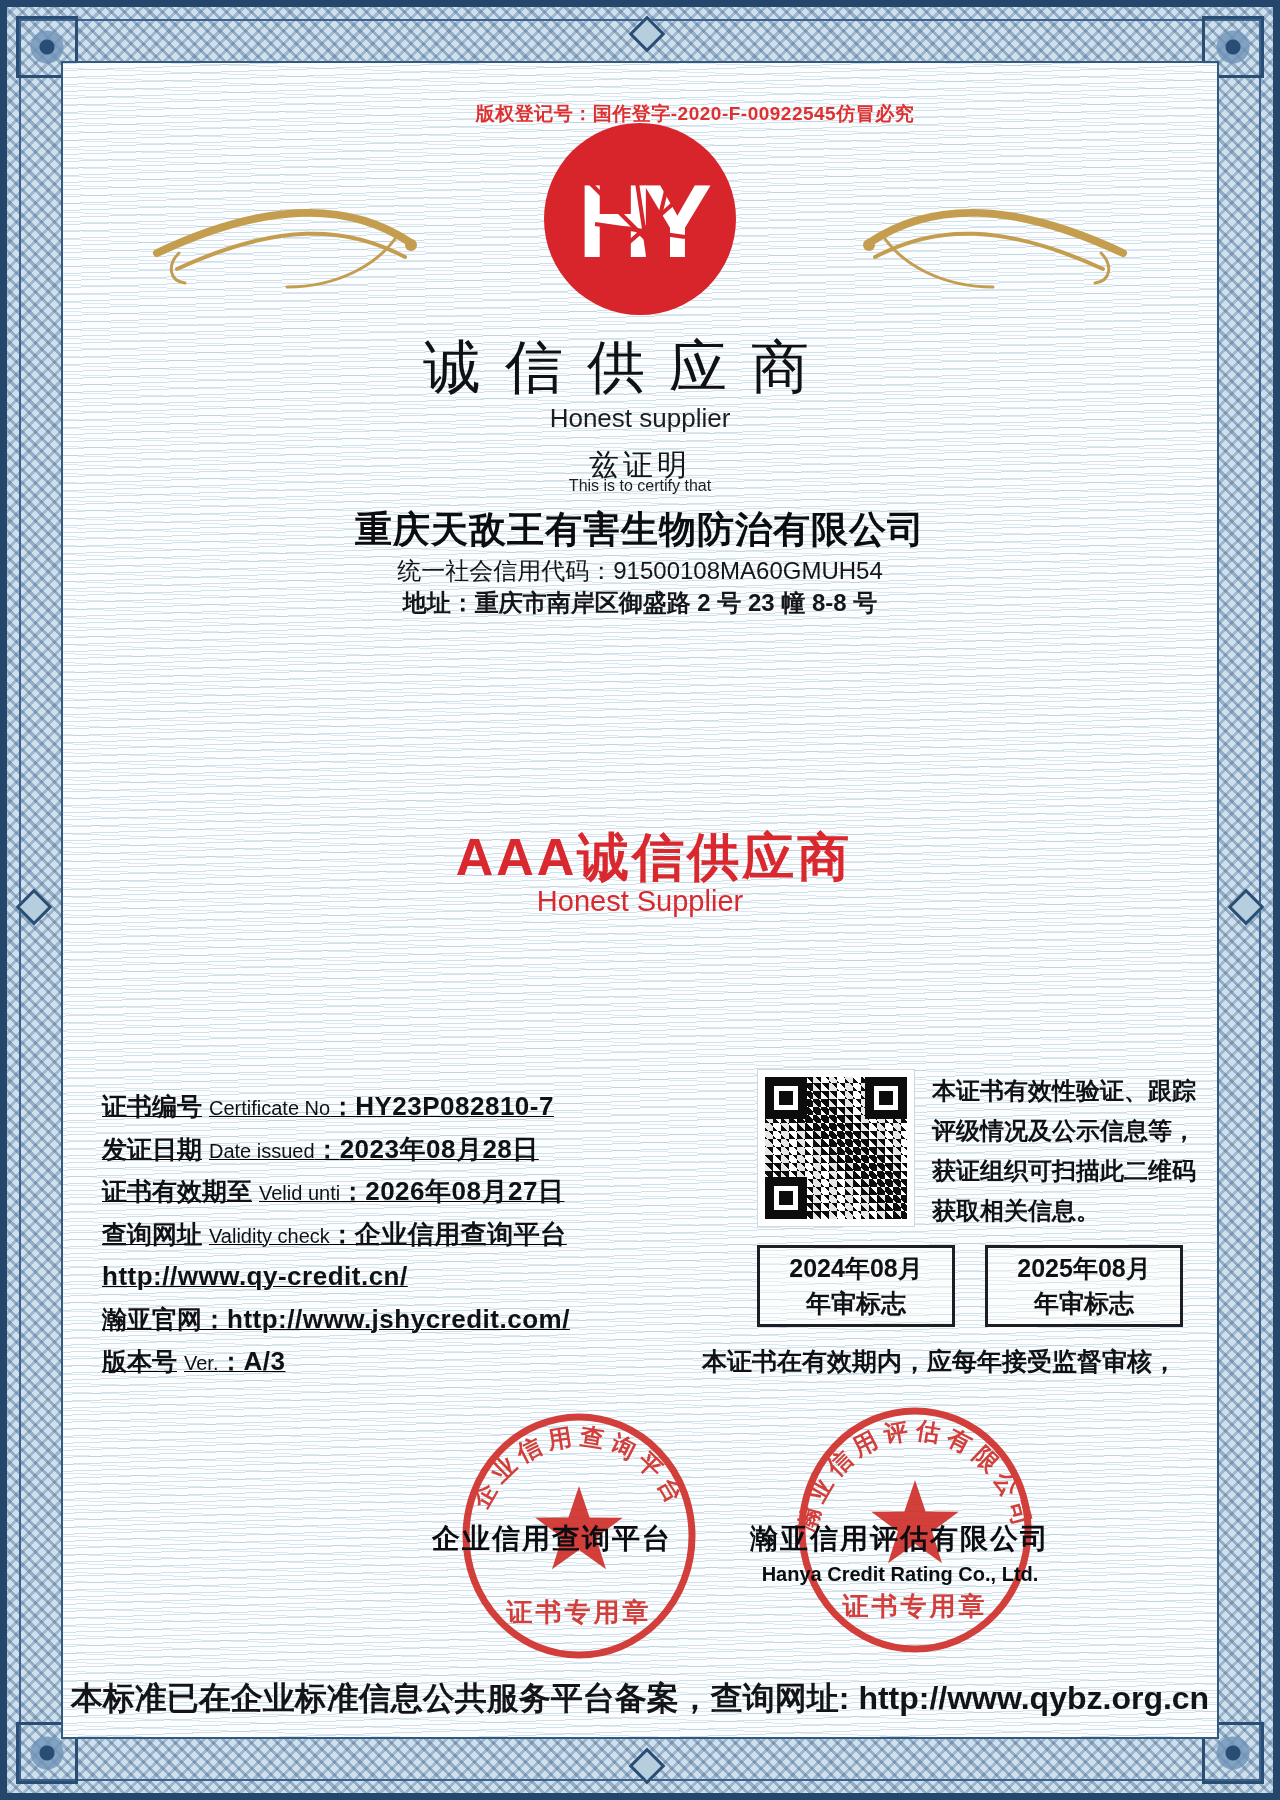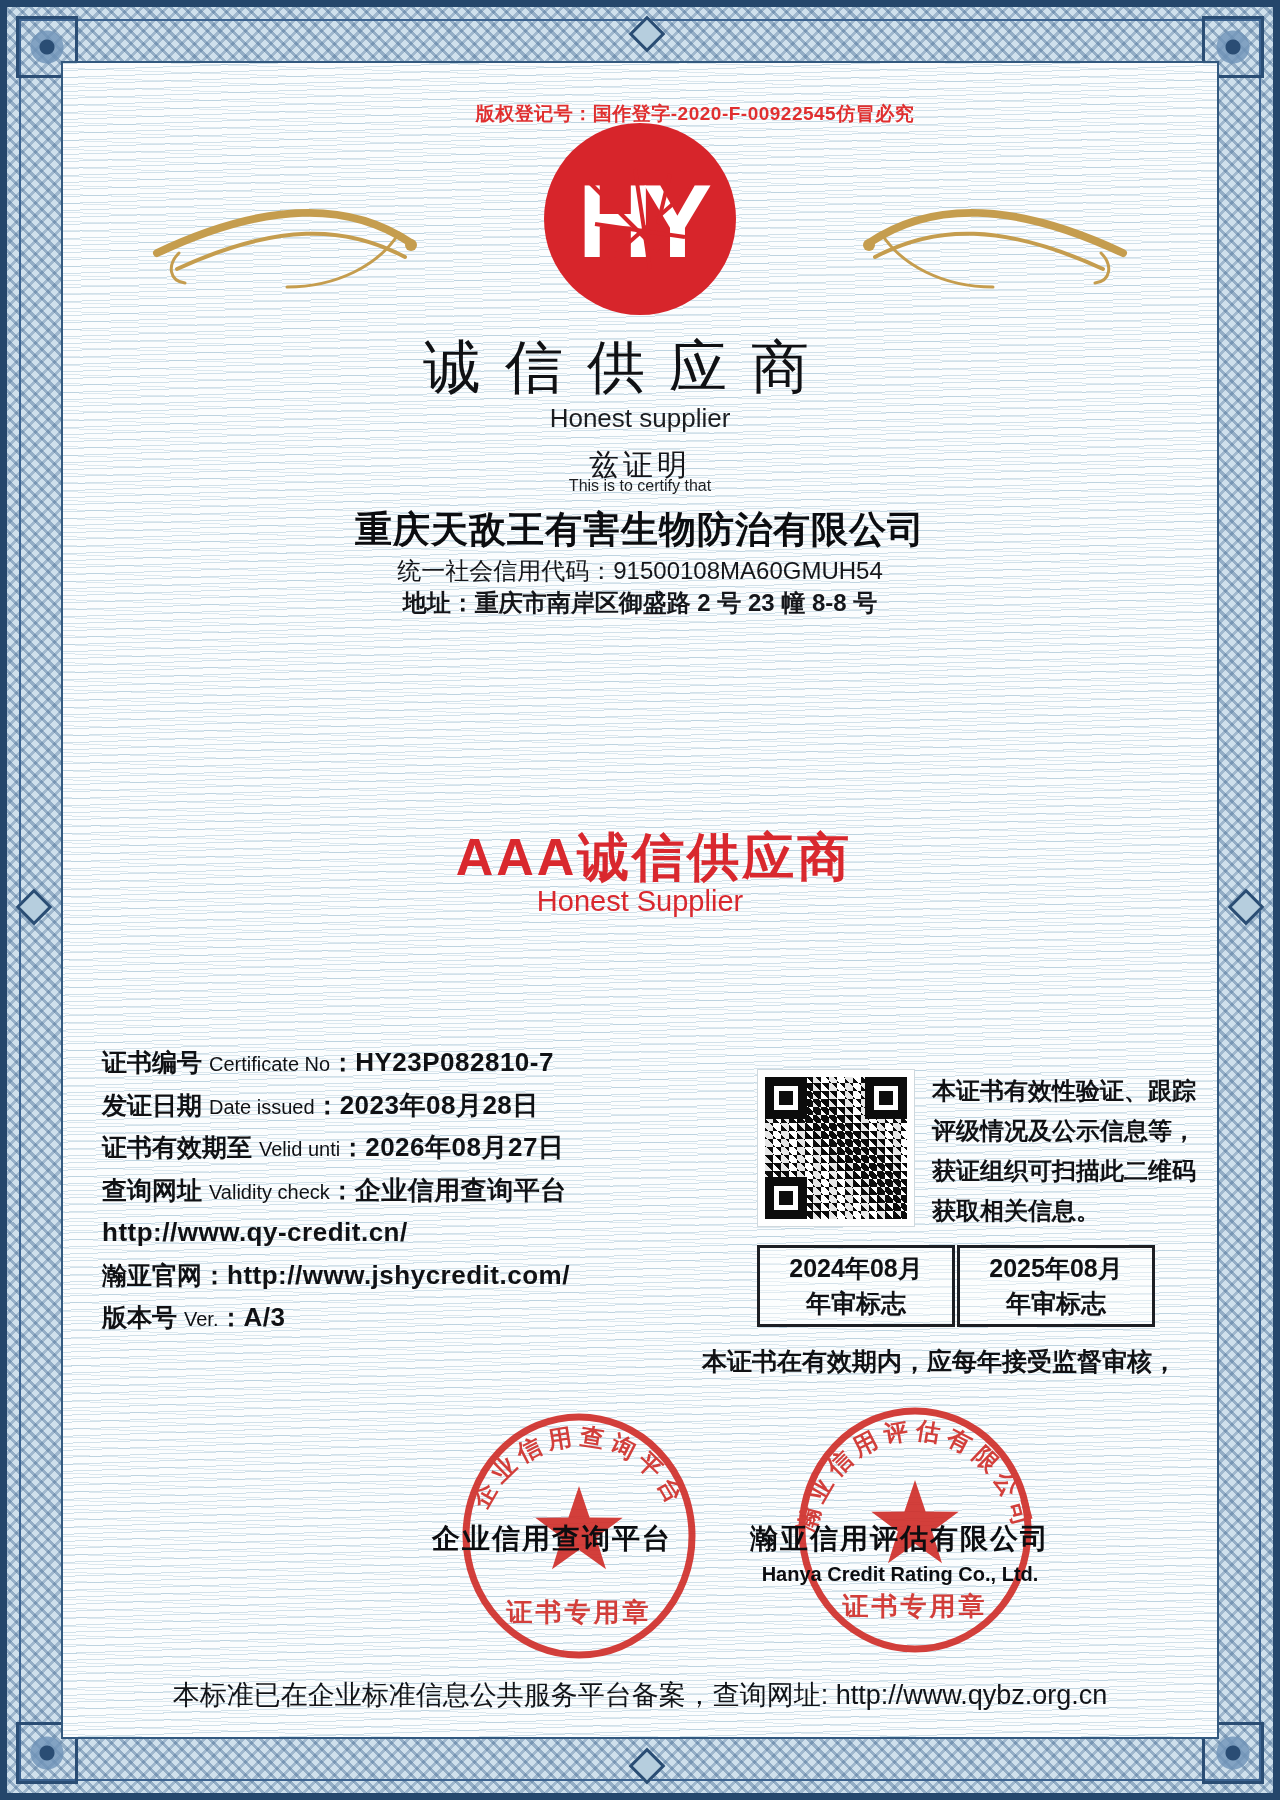--- a/index.html
+++ b/index.html
@@ -51,60 +51,60 @@
   .title-en{top:396px;font-size:26px;color:#1c1d20;font-weight:500;}
   .certify-zh{top:438px;font-size:30px;color:#15161a;font-weight:500;letter-spacing:4px;}
   .certify-en{top:470px;font-size:16px;color:#1c1d20;}
   .company{top:498px;font-size:37px;font-weight:800;color:#0c0d10;letter-spacing:1px;}
   .credit-code{top:548px;font-size:24px;font-weight:400;color:#15161a;}
   .address{top:580px;font-size:24px;font-weight:600;color:#15161a;}
 
   .rating-zh{top:816px;font-size:52px;font-weight:600;color:#d9282e;letter-spacing:3px;padding-left:28px;}
   .rating-en{top:878px;font-size:29px;color:#d9282e;font-weight:500;}
 
-  .details{left:95px;top:1036px;}
+  .details{left:95px;top:1080px;text-decoration:underline;}
   .d-row{line-height:38.5px;white-space:nowrap;color:#101114;}
   .d-zh{font-size:25px;font-weight:600;}
   .d-en{font-size:20px;font-weight:500;margin-left:7px;}
   .d-sep{font-size:25px;font-weight:600;}
   .d-val{font-size:26px;font-weight:600;letter-spacing:0.5px;}
 
   .qr{left:750px;top:1062px;width:158px;height:158px;background:#fff;border:1px solid #cfd8dd;}
   .qr-noise{position:absolute;inset:7px;
     background-image:
       repeating-linear-gradient(90deg,#0c0c0c 0 8px,#fff 8px 16px),
       repeating-linear-gradient(0deg,#0c0c0c 0 8px,#fff 8px 16px),
       repeating-linear-gradient(45deg,#0c0c0c 0 6px,#fff 6px 13px);
     background-blend-mode:difference,difference,normal;}
   .finder{position:absolute;width:42px;height:42px;border:9px solid #0c0c0c;background:#fff;}
   .finder::after{content:"";position:absolute;inset:5px;background:#0c0c0c;}
   .finder.f1{top:7px;left:7px;} .finder.f2{top:7px;right:7px;} .finder.f3{bottom:7px;left:7px;}
 
   .qr-note{left:925px;top:1064px;width:270px;font-size:24px;line-height:40px;font-weight:600;color:#101114;}
 
-  .annual-row{left:750px;top:1238px;display:flex;gap:2px;}
+  .annual-row{left:750px;top:1238px;display:flex;gap:30px;}
   .year-box{width:198px;height:82px;border:3px solid #1d1f24;display:flex;flex-direction:column;
     align-items:center;justify-content:center;font-size:25px;line-height:35px;font-weight:600;color:#101114;
     background:rgba(255,255,255,0.35);}
 
   .validity-note{left:695px;top:1334px;width:480px;text-align:left;font-size:25px;line-height:40px;font-weight:600;color:#101114;}
 
   .seal{position:absolute;opacity:0.9;}
   .seal.sl{left:448px;top:1400px;}
   .seal.sr{left:784px;top:1394px;}
   .ring-text{font-size:24px;letter-spacing:6px;fill:#cf2b26;font-weight:700;}
   .seal-center-text{font-size:26px;letter-spacing:3px;fill:#cf2b26;font-weight:700;}
 
   .org{position:absolute;text-align:center;color:#0c0d10;z-index:5;}
   .org.ol{left:370px;top:1512px;width:350px;}
   .org.or{left:718px;top:1512px;width:350px;}
   .org-zh{font-size:28px;font-weight:700;letter-spacing:2px;line-height:40px;}
   .org-en{font-size:20px;font-weight:600;line-height:30px;}
 
-  .footer-line{top:1670px;font-size:27px;font-weight:400;color:#121418;}
+  .footer-line{top:1670px;font-size:32px;font-weight:700;color:#121418;}
 
   .hy-text{font-family:"Liberation Sans","DejaVu Sans",sans-serif;font-weight:900;}
 </style>
 </head>
 <body>
 
 <div class="certificate">
   <div class="frame-line"></div>
   <div class="corner tl"></div>
   <div class="corner tr"></div>

